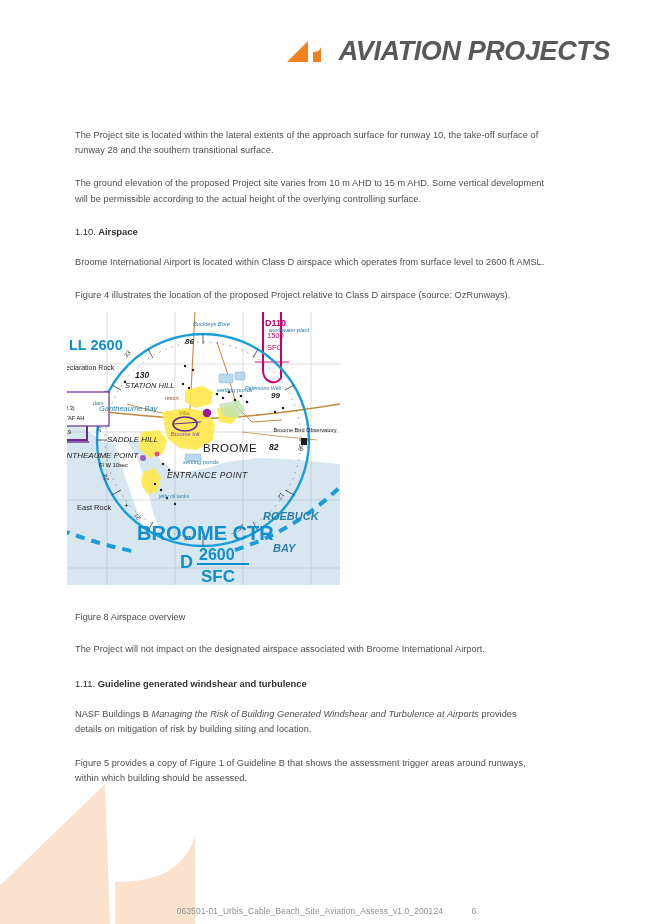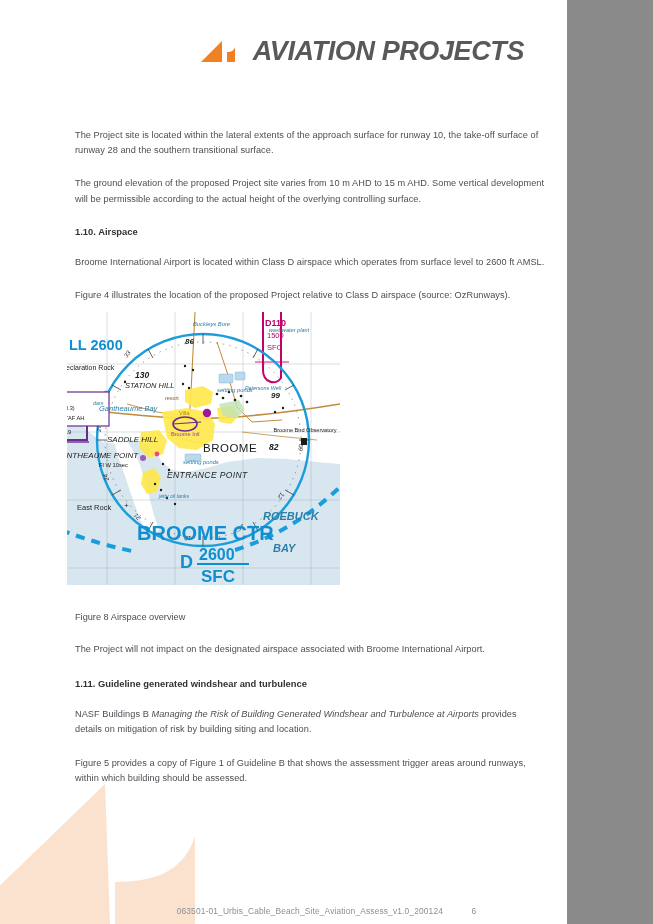--- a/index.html
+++ b/index.html
@@ -3,21 +3,21 @@
 <meta charset="utf-8">
 <title>Aviation Projects Report Page</title>
 <style>
   html, body {
     margin: 0;
     padding: 0;
     background: #8a8a8a;
   }
   .page {
     position: relative;
-    width: 567px;
+    width: 653px;
     height: 924px;
     background: #ffffff;
     overflow: hidden;
     font-family: "Liberation Sans", sans-serif;
     color: #3f4347;
   }
 
   
   .header {
     position: absolute;
@@ -60,21 +60,21 @@
     color: #4a4e52;
     letter-spacing: 0.05px;
   }
   h2.section {
     margin: 6px 0 16px 0;
     font-size: 9.4px;
     line-height: 14px;
     font-weight: bold;
     color: #2f3336;
   }
-  h2.section .num { font-weight: bold; }
+  h2.section .num { font-weight: normal; }
   h2.section .ttl { font-weight: bold; }
   .caption {
     margin: 12px 0 18px 0;
     font-size: 9.2px;
     line-height: 14px;
     color: #4a4e52;
   }
   em.ital { font-style: italic; text-align: center; }
 
   

